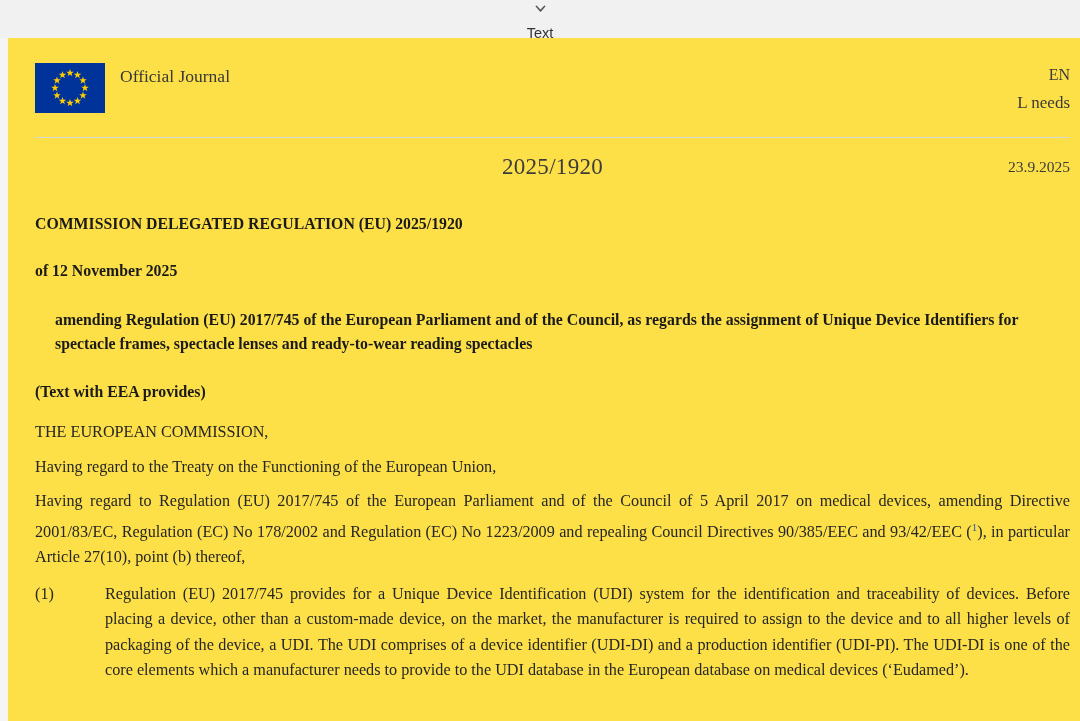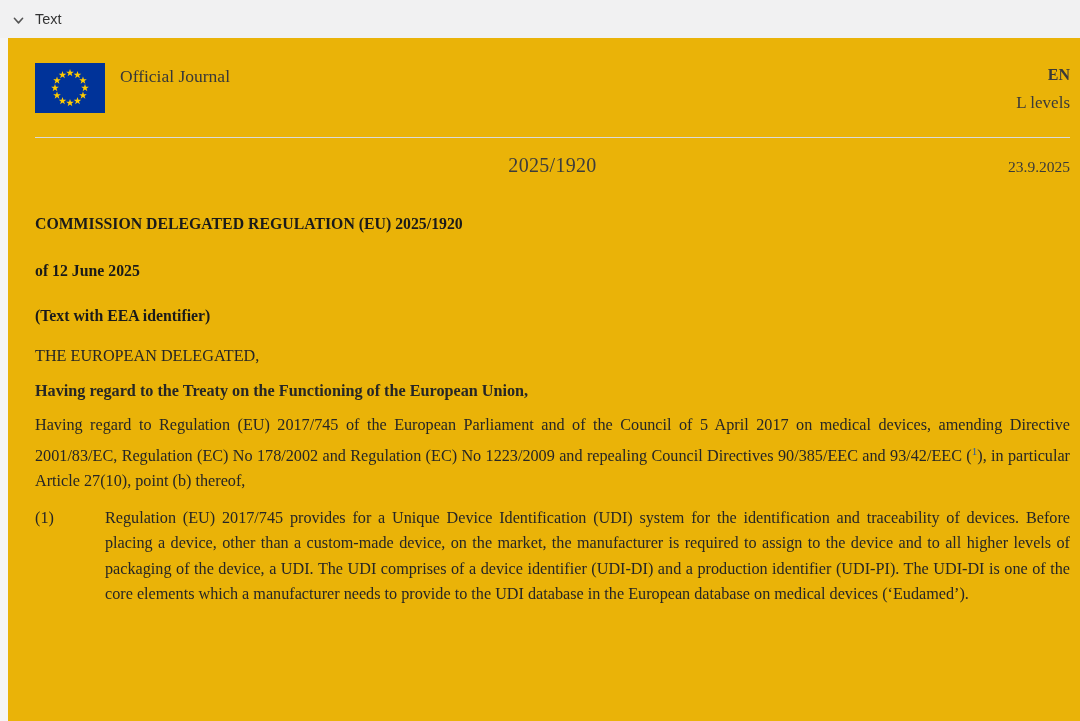--- a/index.html
+++ b/index.html
@@ -16,61 +16,62 @@
     height: 38px;
     background: #f1f1f2;
     display: flex;
     align-items: center;
     padding: 0 12px;
     gap: 10px;
     font-family: "Liberation Sans", sans-serif;
     font-size: 14.5px;
     color: #333;
     cursor: pointer;
+    flex-direction: column;
   }
   .toolbar .chev { display: inline-flex; margin-top: 2px; }
   
   .doc {
     margin-left: 8px;
     height: 683px;
-    background: #eab308;
+    background: #fde047;
     padding: 25px 10px 0 27px;
     color: #222;
   }
   .doc-header { display: flex; justify-content: space-between; align-items: flex-start; }
   .doc-header-left { display: flex; align-items: flex-start; }
   .flag { flex: 0 0 auto; }
   .journal {
     margin-left: 15px;
     font-size: 17.5px;
     line-height: 25.5px;
     color: #383838;
     padding-top: 1px;
   }
   .lang-block { text-align: right; color: #3a3a3a; padding-top: 1px; }
-  .lang-block .lang { font-size: 16px; line-height: 22px; font-weight: bold; }
+  .lang-block .lang { font-size: 16px; line-height: 22px; }
   .lang-block .series { font-size: 17px; line-height: 34px; }
   .rule { border-bottom: 1px solid #dadada; margin-top: 17px; }
   .meta { position: relative; margin-top: 16px; height: 30px; }
   .meta .actno {
     display: block; text-align: center;
-    font-size: 20px; color: #3c3c3c; letter-spacing: 0.3px;
+    font-size: 23px; color: #3c3c3c; letter-spacing: 0.3px;
   }
   .meta .date {
     position: absolute; right: 0; top: 4px;
     font-size: 15.5px; color: #3a3a3a;
   }
   .h-center { font-weight: bold; color: #1a1a1a; }
   .h-main   { margin-top: 31px; font-size: 15.8px; }
   .h-ofdate { margin-top: 29px; font-size: 15.8px; }
   .h-subject{ margin-top: 28px; font-size: 15.8px; line-height: 24px; padding: 0 20px; }
   .h-eea    { margin-top: 27px; font-size: 15.8px; }
   .body-par { font-size: 16.2px; line-height: 25.5px; color: #262626; }
   .p-opening { margin-top: 19px; }
-  .p-cite    { margin-top: 9px; font-weight: bold; }
+  .p-cite    { margin-top: 9px; }
   .p-cite-just { margin-top: 9px; text-align: justify; }
   .p-whereas { margin-top: 12px; }
   .recital { display: flex; margin-top: 11px; }
   .recital-num { flex: 0 0 42px; }
   .recital-text { flex: 1; text-align: justify; margin-left: 28px; }
   .fn-ref {
     color: #2a5aa8;
     font-size: 11px;
     vertical-align: 6px;
     text-decoration: none;
@@ -114,36 +115,37 @@
             <use href="#star" transform="translate(27.5,12.01)"></use>
           </g>
         </svg>
       </span>
       <div class="journal">
         <div>Official Journal</div>
       </div>
     </div>
     <div class="lang-block">
       <div class="lang">EN</div>
-      <div class="series">L levels</div>
+      <div class="series">L needs</div>
     </div>
   </div>
 
   <div class="rule"></div>
 
   <div class="meta">
     <span class="actno">2025/1920</span>
     <span class="date">23.9.2025</span>
   </div>
 
   <div class="h-center h-main">COMMISSION DELEGATED REGULATION (EU) 2025/1920</div>
-  <div class="h-center h-ofdate">of 12 June 2025</div>
-  <div class="h-center h-eea">(Text with EEA identifier)</div>
+  <div class="h-center h-ofdate">of 12 November 2025</div>
+  <div class="h-center h-subject">amending Regulation (EU) 2017/745 of the European Parliament and of the Council, as regards the assignment of Unique Device Identifiers for spectacle frames, spectacle lenses and ready-to-wear reading spectacles</div>
+  <div class="h-center h-eea">(Text with EEA provides)</div>
 
-  <div class="body-par p-opening">THE EUROPEAN DELEGATED,</div>
+  <div class="body-par p-opening">THE EUROPEAN COMMISSION,</div>
   <div class="body-par p-cite">Having regard to the Treaty on the Functioning of the European Union,</div>
 
   <div class="body-par p-cite-just"><span>Having regard to Regulation (EU) 2017/745 of the European Parliament and of the Council of 5 April 2017 on medical devices, amending Directive 2001/83/EC, Regulation (EC) No 178/2002 and Regulation (EC) No 1223/2009 and repealing Council Directives 90/385/EEC and 93/42/EEC (</span><a class="fn-ref">1</a><span>), in particular Article 27(10), point (b) thereof,</span></div>
 
 
   <div class="body-par recital">
     <span class="recital-num">(1)</span>
     <div class="recital-text">Regulation (EU) 2017/745 provides for a Unique Device Identification (UDI) system for the identification and traceability of devices. Before placing a device, other than a custom-made device, on the market, the manufacturer is required to assign to the device and to all higher levels of packaging of the device, a UDI. The UDI comprises of a device identifier (UDI-DI) and a production identifier (UDI-PI). The UDI-DI is one of the core elements which a manufacturer needs to provide to the UDI database in the European database on medical devices (‘Eudamed’).</div>
   </div>
 

